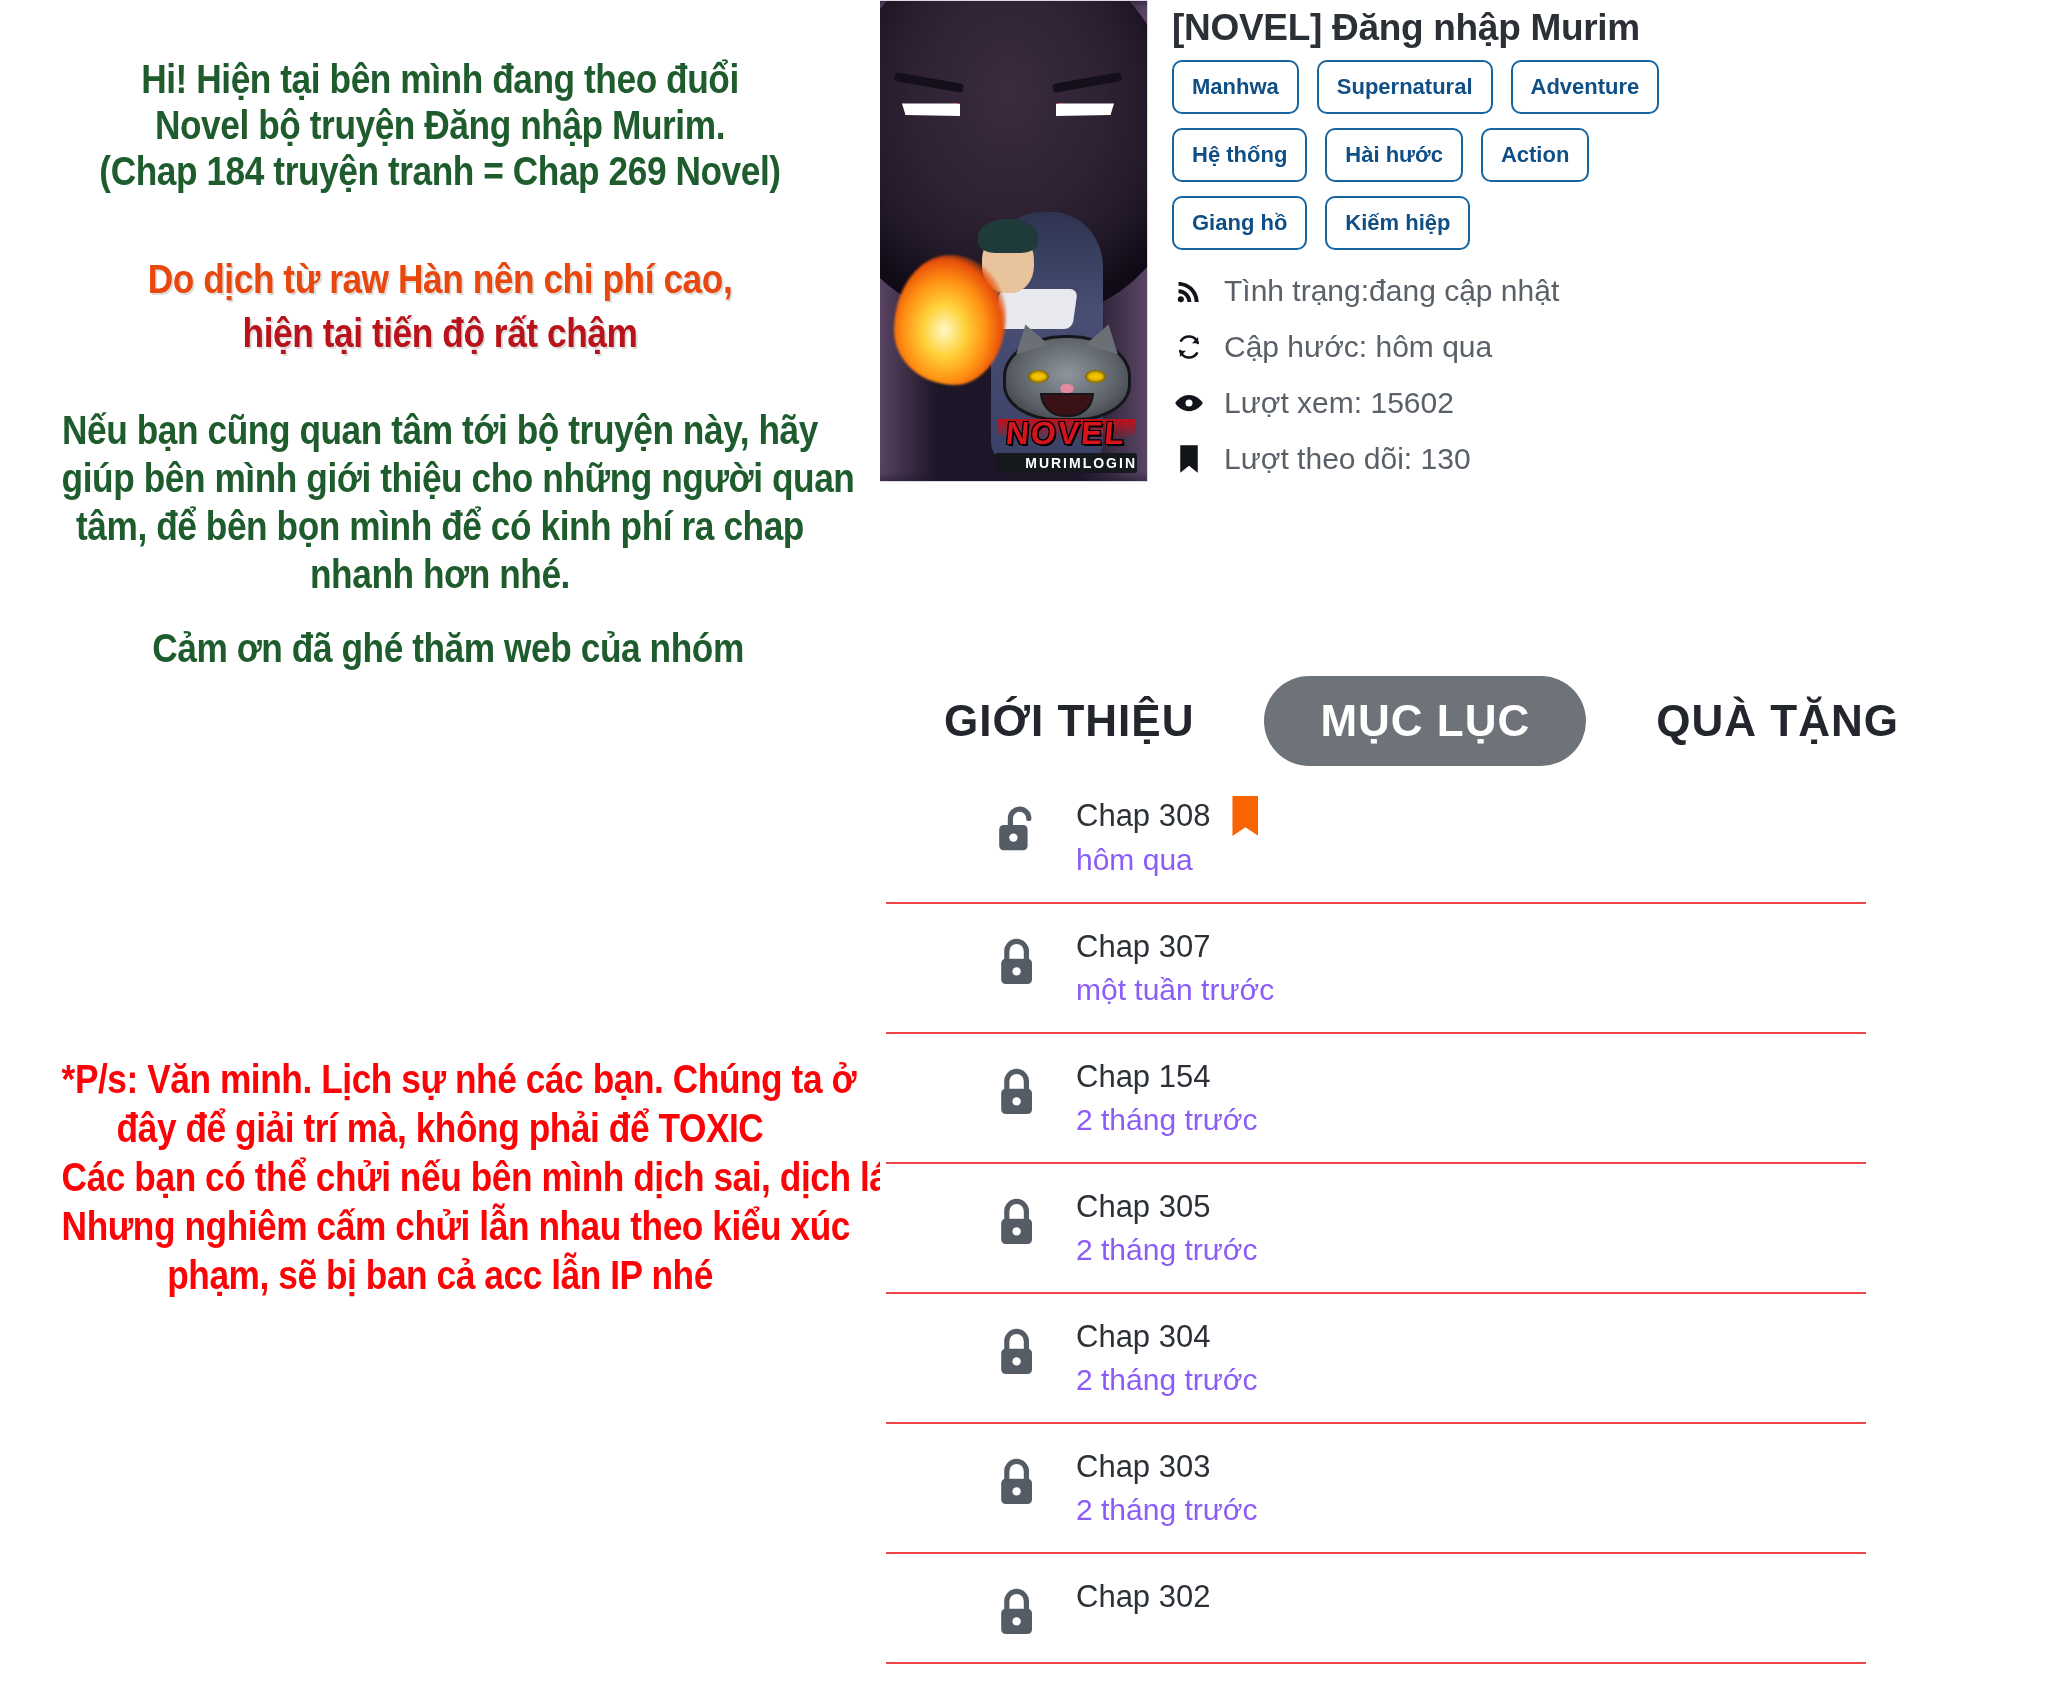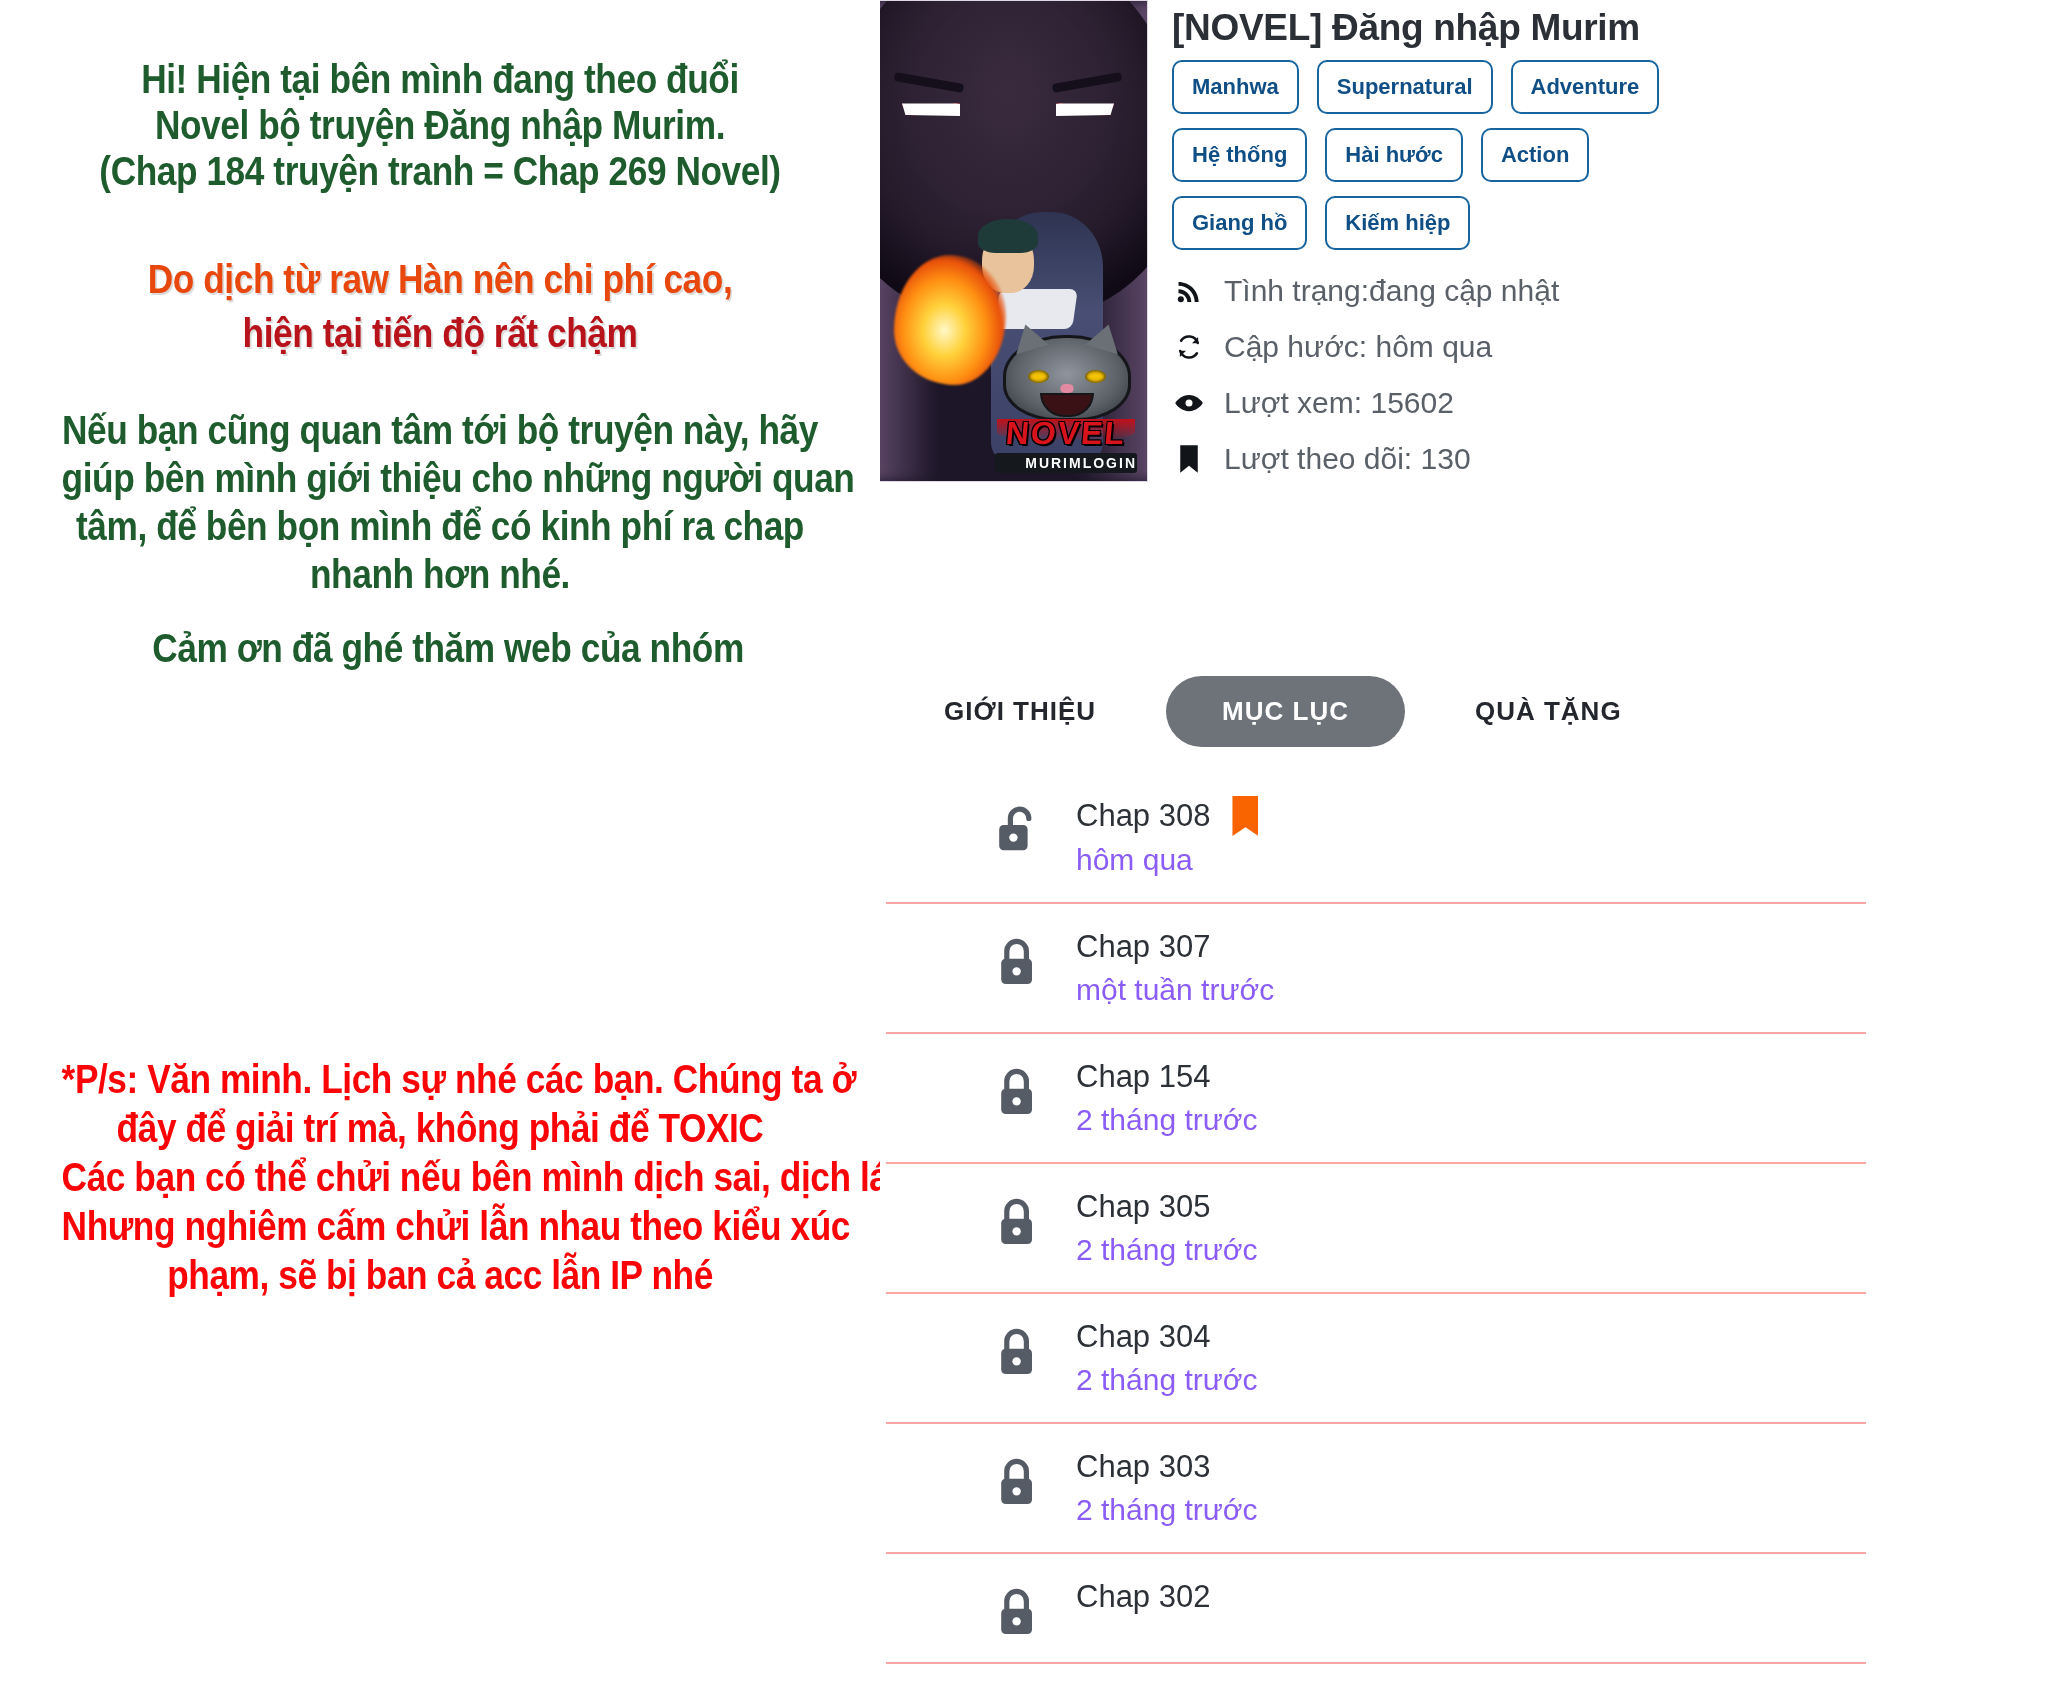--- a/index.html
+++ b/index.html
@@ -176,21 +176,21 @@
 
   
   .tabs{
     position:absolute;
     left:0;top:676px;width:1188px;
     display:flex;align-items:center;gap:0;
     padding-left:34px;
     box-sizing:border-box;
   }
   .tab{
-    font-size:26px;
+    font-size:44px;
     font-weight:bold;
     letter-spacing:1px;
     color:#23272d;
     padding:18px 30px;
     white-space:nowrap;
   }
   .tab.active{
     background:#6e7379;
     color:#ffffff;
     border-radius:48px;
@@ -202,21 +202,21 @@
   .chaplist{
     position:absolute;
     left:0;top:772px;width:1188px;
     box-sizing:border-box;
     padding-left:6px;
   }
   .chap{
     display:flex;align-items:flex-start;
     gap:34px;
     padding:24px 0 22px 110px;
-    border-bottom:2px solid #fca5a5;
+    border-bottom:2px solid #ef4444;
     width:870px;
     box-sizing:content-box;
   }
   .chap:first-child{border-top:none;}
   .lock{
     flex:0 0 46px;width:46px;height:56px;
     margin-top:6px;
     color:#555c66;
   }
   .lock svg{display:block;}

